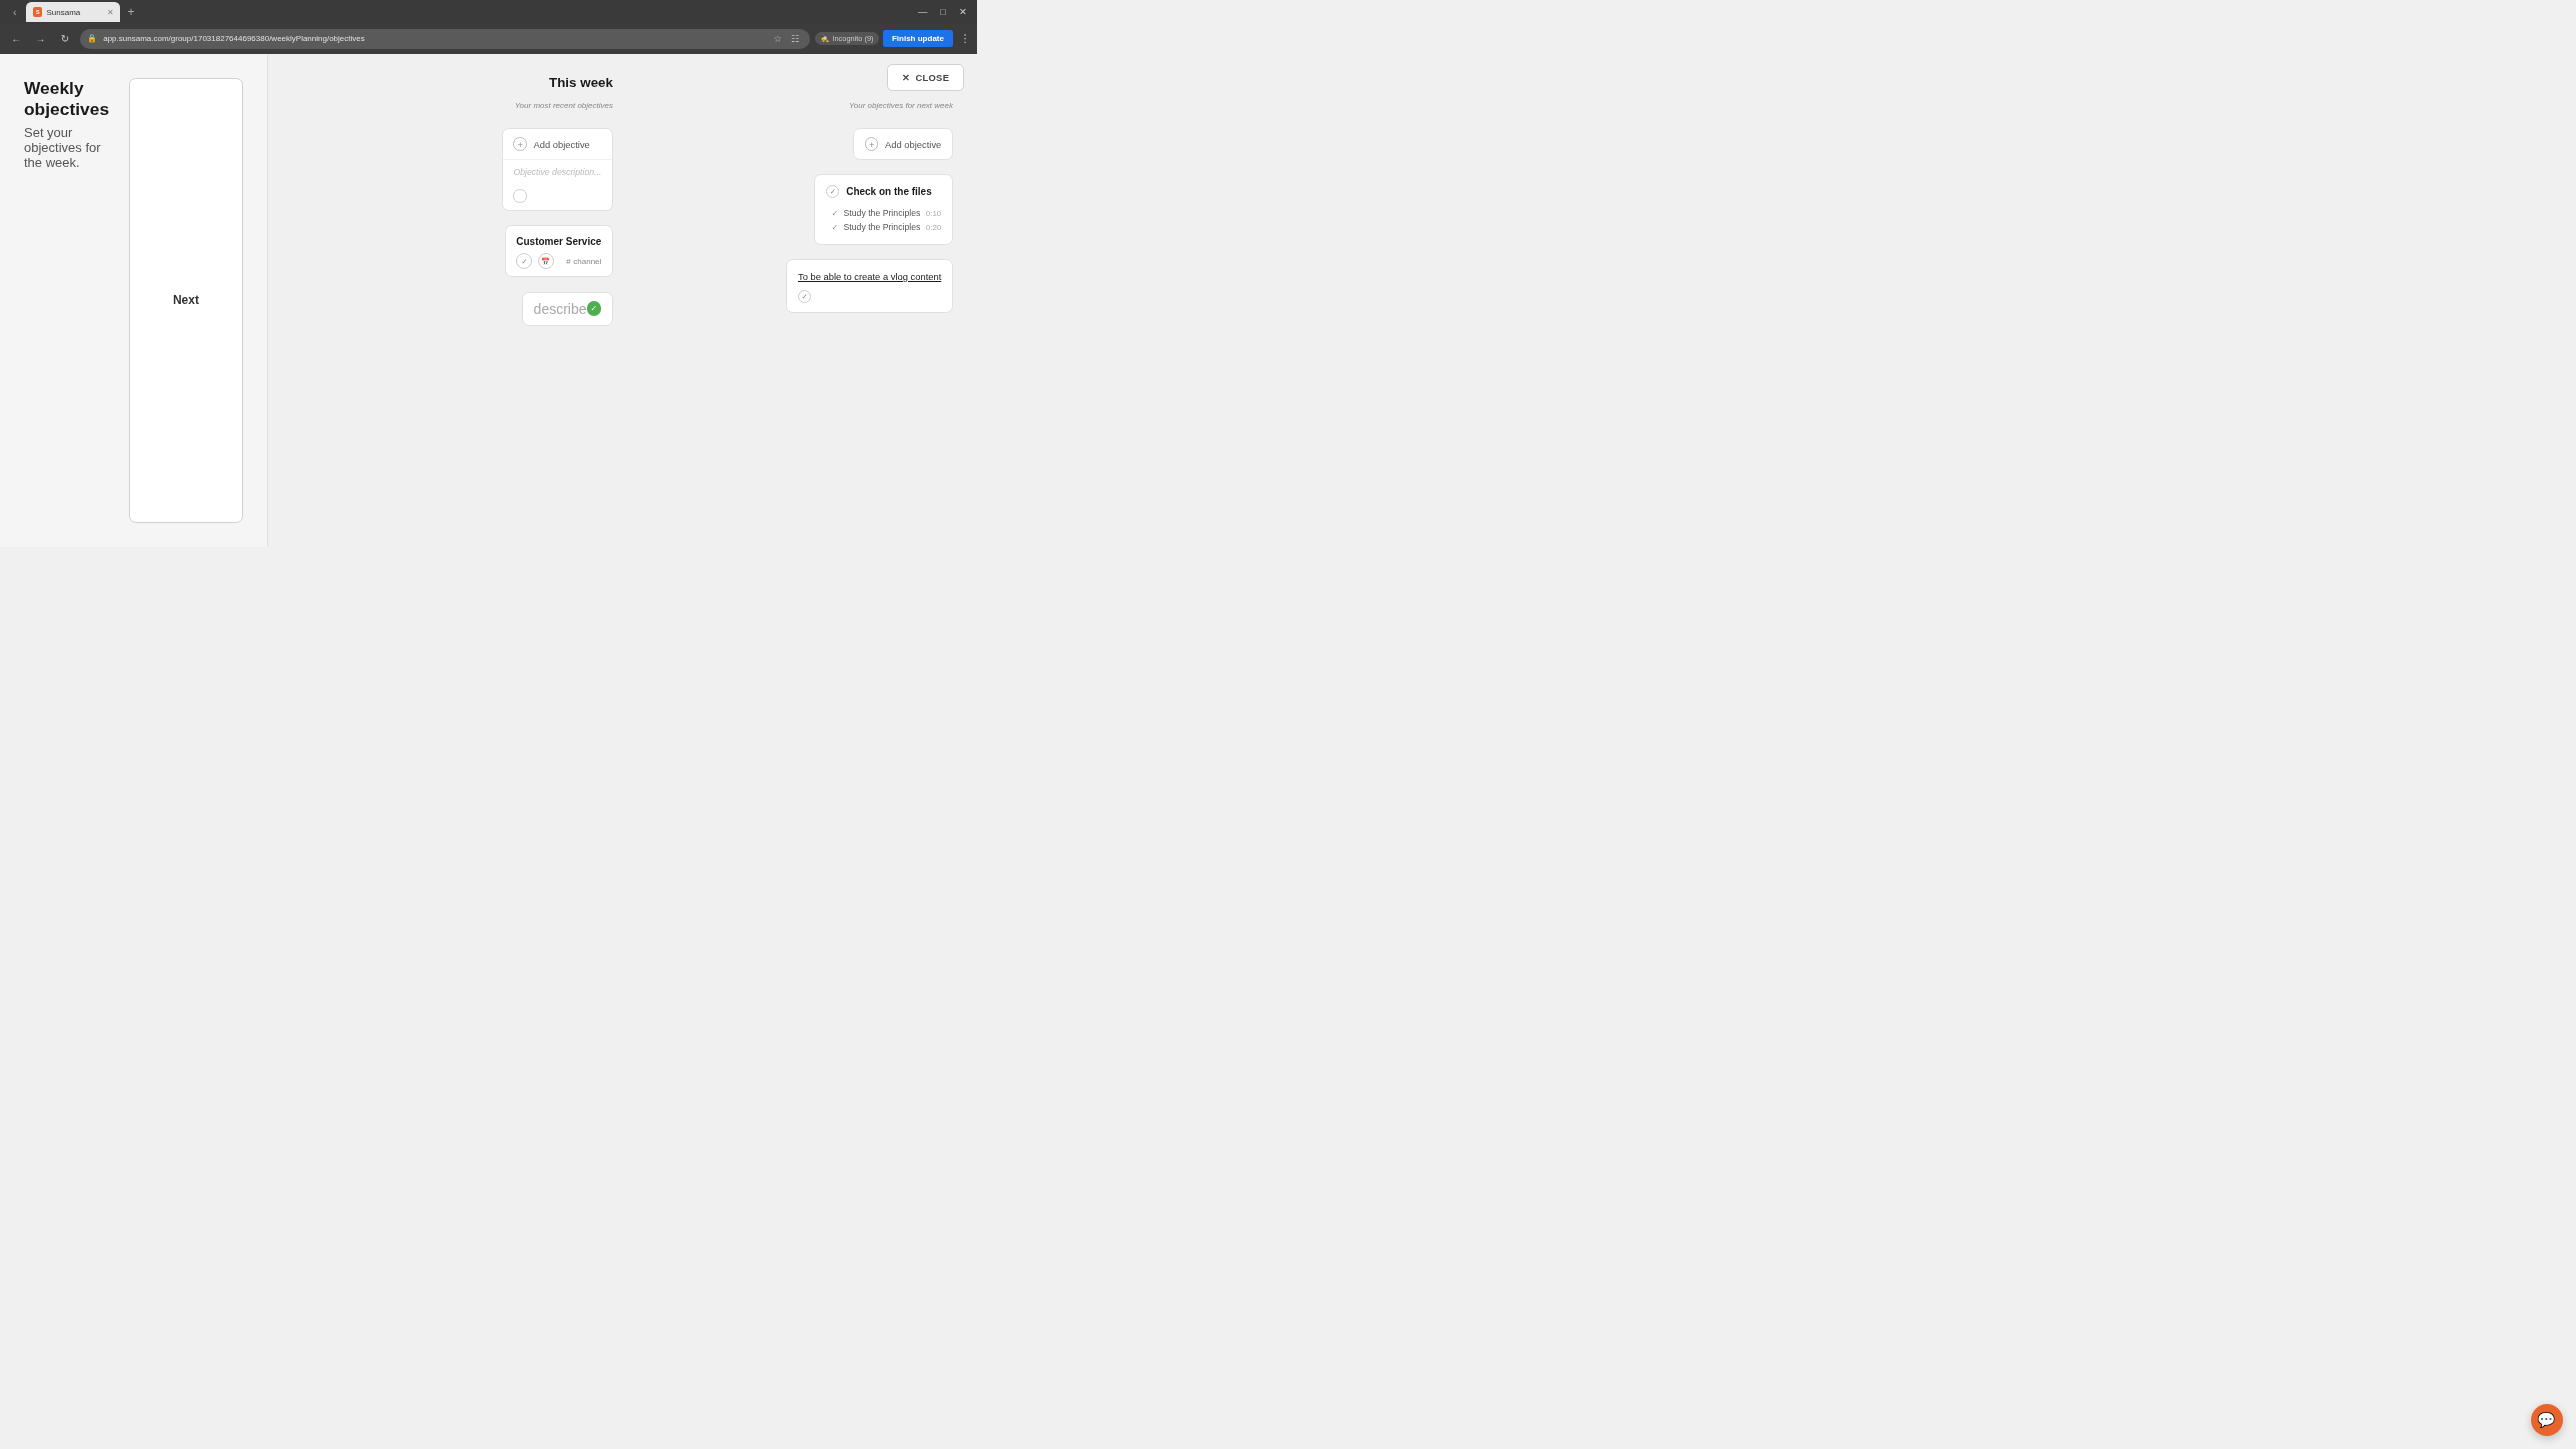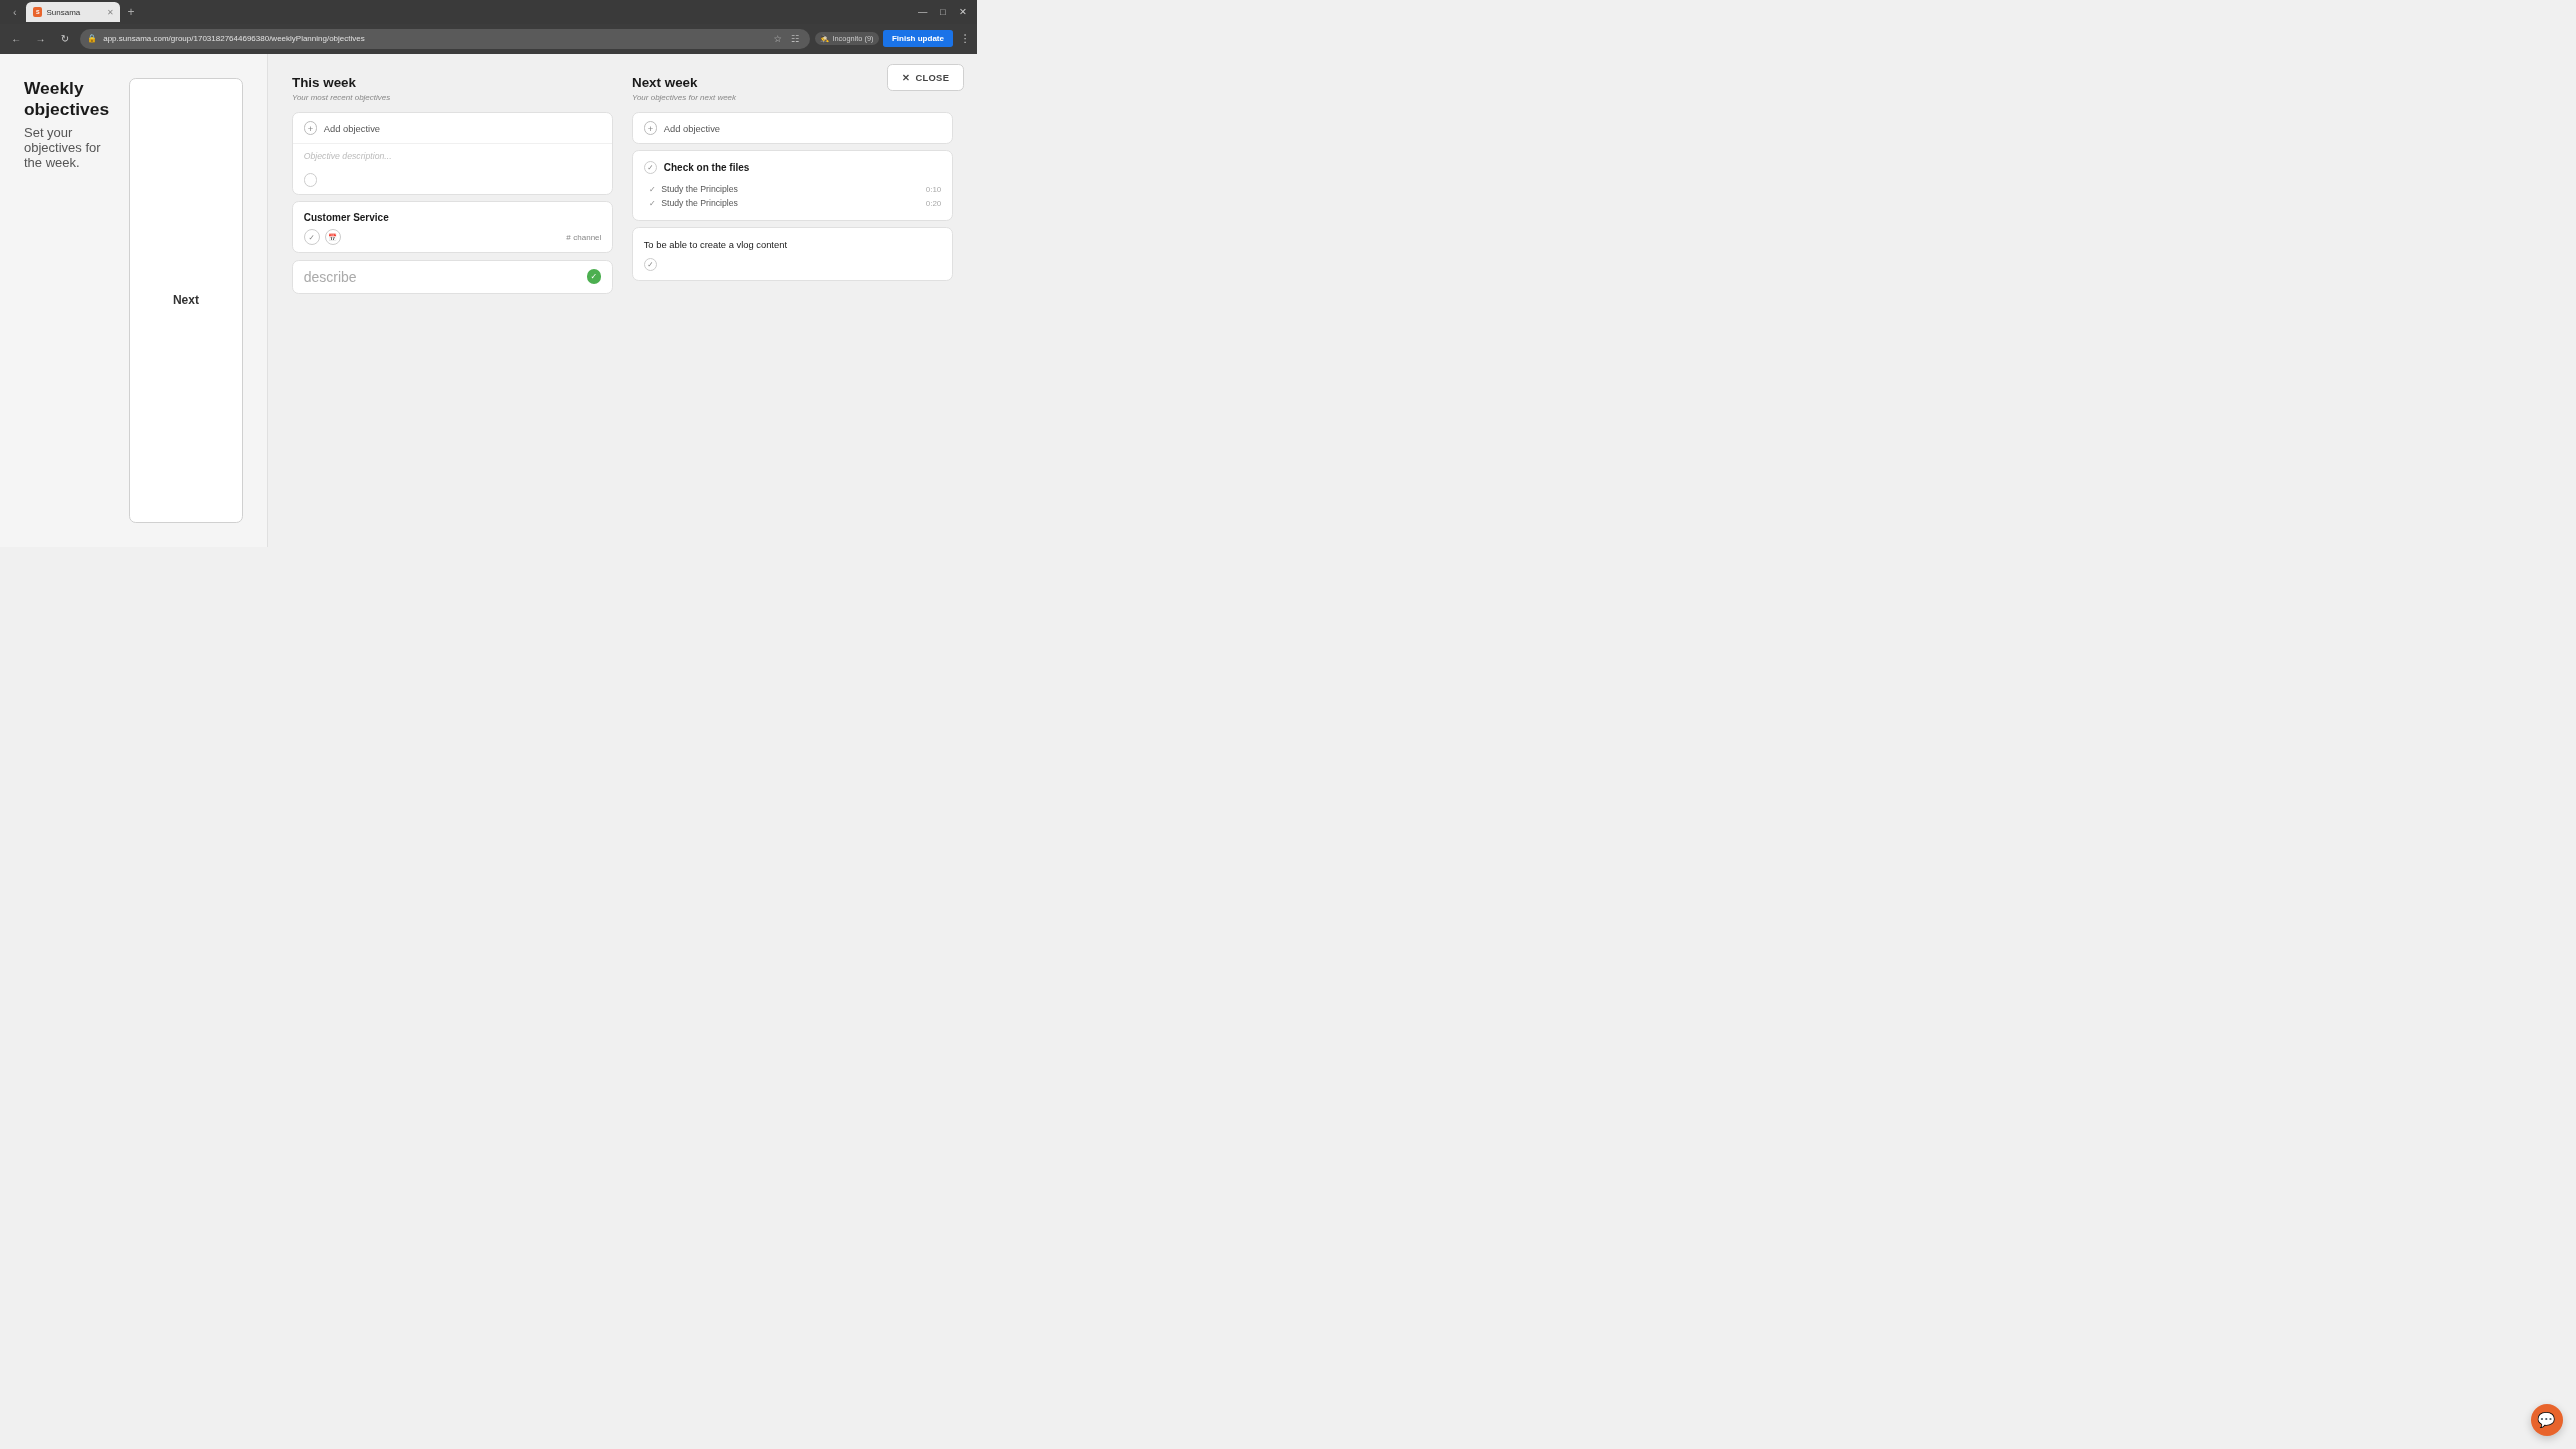--- a/index.html
+++ b/index.html
@@ -196,21 +196,22 @@
       gap: 19px;
       overflow-y: auto;
       position: relative;
     }
 
     
     .objectives-column {
       flex: 1;
       display: flex;
       flex-direction: column;
-      gap: 0;
+      gap: 8px;
+      align-items: flex-end;
     }
     .column-title {
       font-size: 13.4px;
       font-weight: 700;
       color: #1a1a1a;
       margin-bottom: 2.7px;
     }
     .column-subtitle {
       font-size: 8px;
       color: #888;
@@ -389,20 +390,21 @@
       border-radius: 6.7px;
       border: 0.7px solid #e0e0e0;
       margin-bottom: 6.7px;
       padding: 9.4px 10.7px;
     }
     .vlog-title {
       font-size: 9.4px;
       color: #1a1a1a;
       margin-bottom: 6.7px;
       line-height: 1.4;
+      text-decoration: underline;
     }
     .vlog-check {
       width: 13.4px; height: 13.4px;
       border-radius: 50%;
       border: 1px solid #ccc;
       display: flex; align-items: center; justify-content: center;
       color: #888;
       font-size: 7.4px;
     }
 

